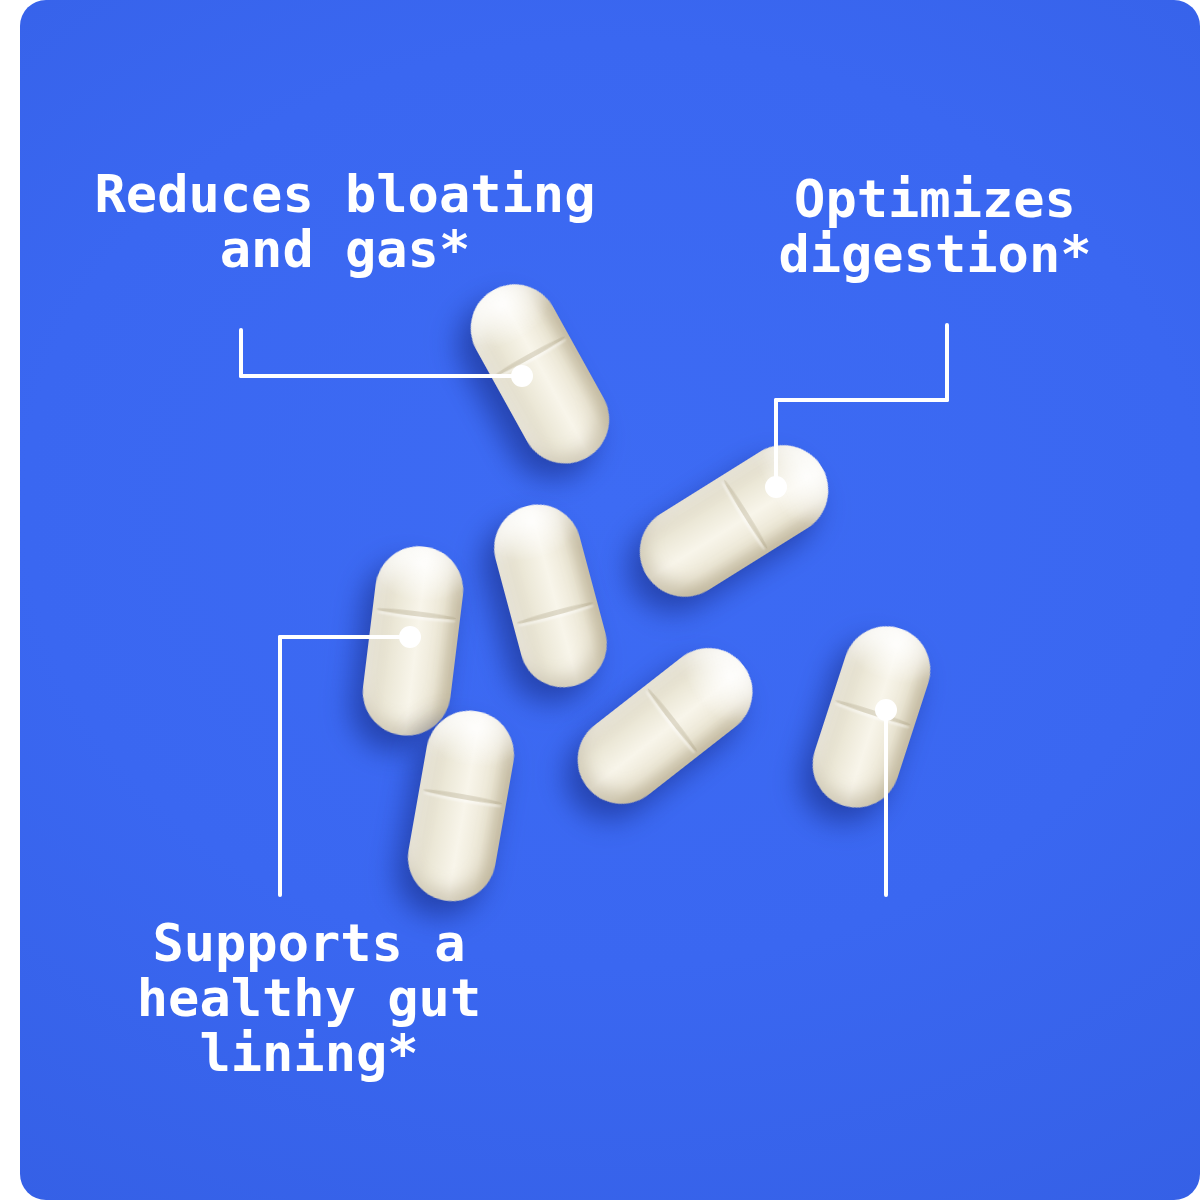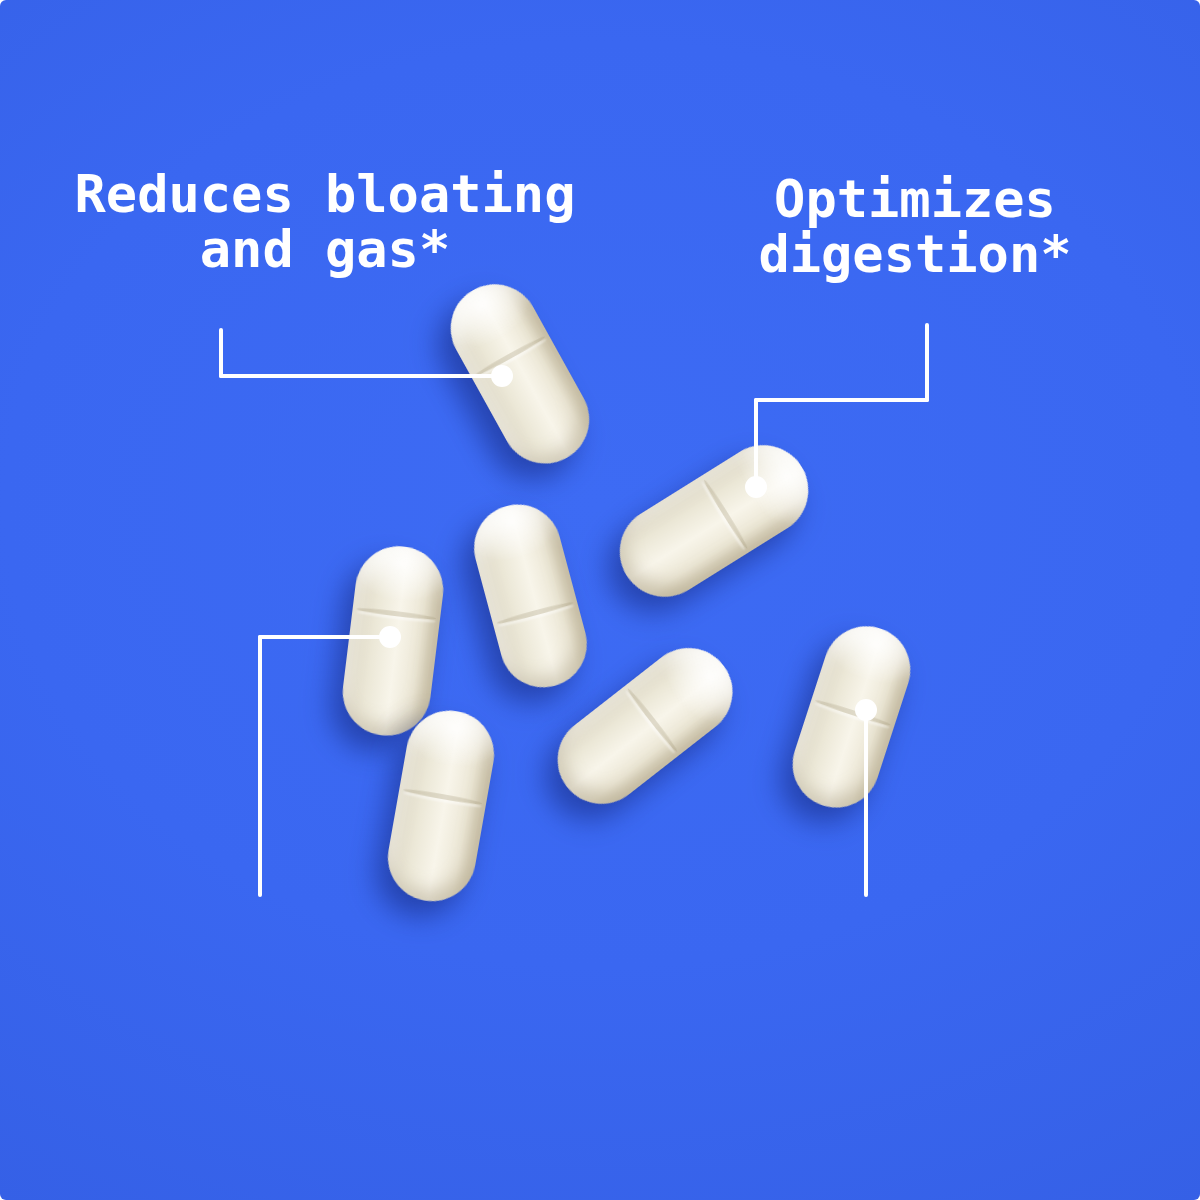--- a/index.html
+++ b/index.html
@@ -3,23 +3,24 @@
 <meta charset="utf-8">
 <style>
   html,body { margin:0; padding:0; background:#ffffff; }
   .frame {
     position:relative; width:1200px; height:1200px; background:#ffffff;
     font-family:"DejaVu Sans Mono","Liberation Mono",monospace;
     overflow:hidden;
   }
   .panel {
     position:absolute; inset:0;
-    border-radius:6px;
+    border-radius:26px;
     background:radial-gradient(90% 70% at 50% 42%, #3d6bf4 0%, #3a67f1 55%, #3560e6 100%);
     overflow:hidden;
+    margin-left:20px;
   }
   .layer { position:absolute; inset:0; }
   .capsule {
     position:absolute;
     background:linear-gradient(to right,#d7d0ba 0%,#ebe7d6 26%,#f8f5ea 54%,#ece7d6 80%,#d5cdb5 100%);
     box-shadow:inset -7px -9px 18px rgba(150,138,105,0.38), inset 7px 9px 16px rgba(255,255,255,0.65);
   }
   .capsule::before {
     content:""; position:absolute; left:5%; right:5%; top:var(--seam,42%); height:5px;
     border-radius:50%;
@@ -66,14 +67,17 @@
         <div class="cline" style="left: 258px; top: 635px; width: 136px; height: 4px;"></div>
         <div class="cline" style="left: 258px; top: 635px; width: 4px; height: 262px;"></div>
         <div class="cdot" style="left: 379px; top: 626px; width: 22px; height: 22px;"></div>
         <div class="cline" style="left: 864px; top: 710px; width: 4px; height: 187px;"></div>
         <div class="cdot" style="left: 855px; top: 699px; width: 22px; height: 22px;"></div>
       </div>
     <div class="callout" style="left: 65px; top: 167px; width: 520px;">Reduces bloating
 and gas*</div>
     <div class="callout" style="left: 685px; top: 172px; width: 460px;">Optimizes
 digestion*</div>
+    <div class="callout" style="left: 79px; top: 916px; width: 420px;">Supports a
+healthy gut
+lining*</div>
   </div>
 </div>
 
 </body></html>

